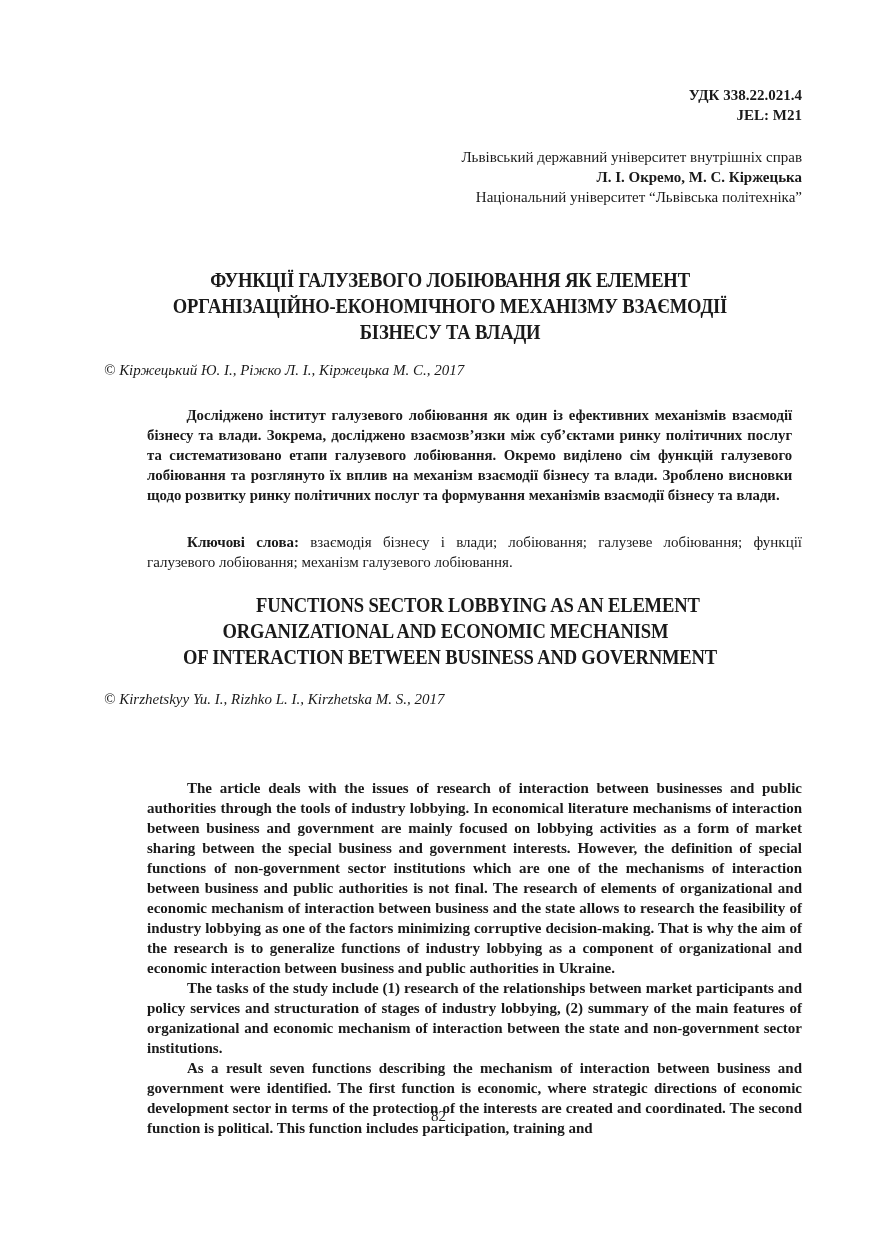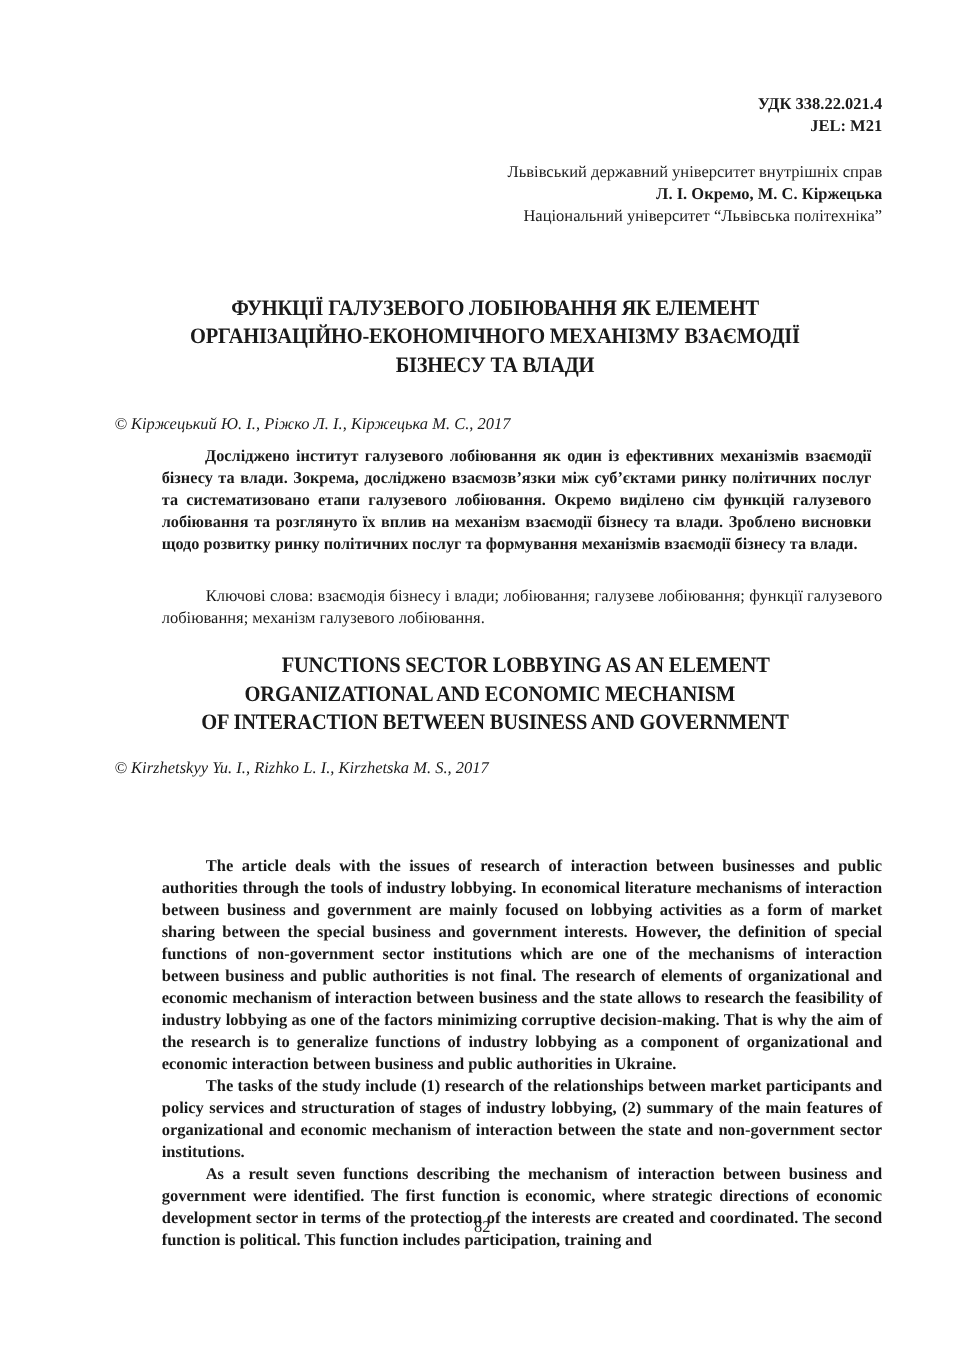--- a/index.html
+++ b/index.html
@@ -14,28 +14,28 @@
 
   .title { position: absolute; left: 100px; width: 700px; text-align: center;
            font-weight: bold; font-size: 20px; line-height: 26px; letter-spacing: -0.2px;
            transform: scaleX(0.93); transform-origin: center; }
   .title-ua { top: 267px; }
   .title-en { top: 592px; }
   .title-en .l1 { padding-left: 60px; }
   .title-en .l2 { padding-right: 10px; }
 
   .copyright { position: absolute; left: 104px; font-style: italic; font-size: 15px; }
-  .copy-ua { top: 378px; }
+  .copy-ua { top: 362px; }
   .copy-en { top: 691px; }
 
   .abstract { position: absolute; left: 147px; width: 655px; font-size: 15px; line-height: 20px; text-align: justify; }
   .abstract p { margin: 0; text-indent: 40px; }
   .abs-ua { top: 405px; font-weight: bold; transform: scaleX(0.985); transform-origin: left; }
   .kw { position: absolute; left: 147px; top: 532px; width: 655px; font-size: 15px; line-height: 20px; text-align: justify; text-indent: 40px; }
-  .kw .kw-label { font-weight: normal; }
+  .kw .kw-label { font-weight: bold; }
 
   .abs-en { top: 734px; font-weight: bold; margin-top: 44px; }
   .abs-en p { margin-bottom: 0; }
 
   .page-number { position: absolute; top: 1108px; left: 0; width: 877px; text-align: center; font-size: 15px; }
   .repo { position: absolute; top: 1271px; left: 0; width: 877px; text-align: center;
           font-family: "Liberation Sans", sans-serif; font-size: 15px; color: #8a8a8a; }
 </style>
 </head>
 <body>

